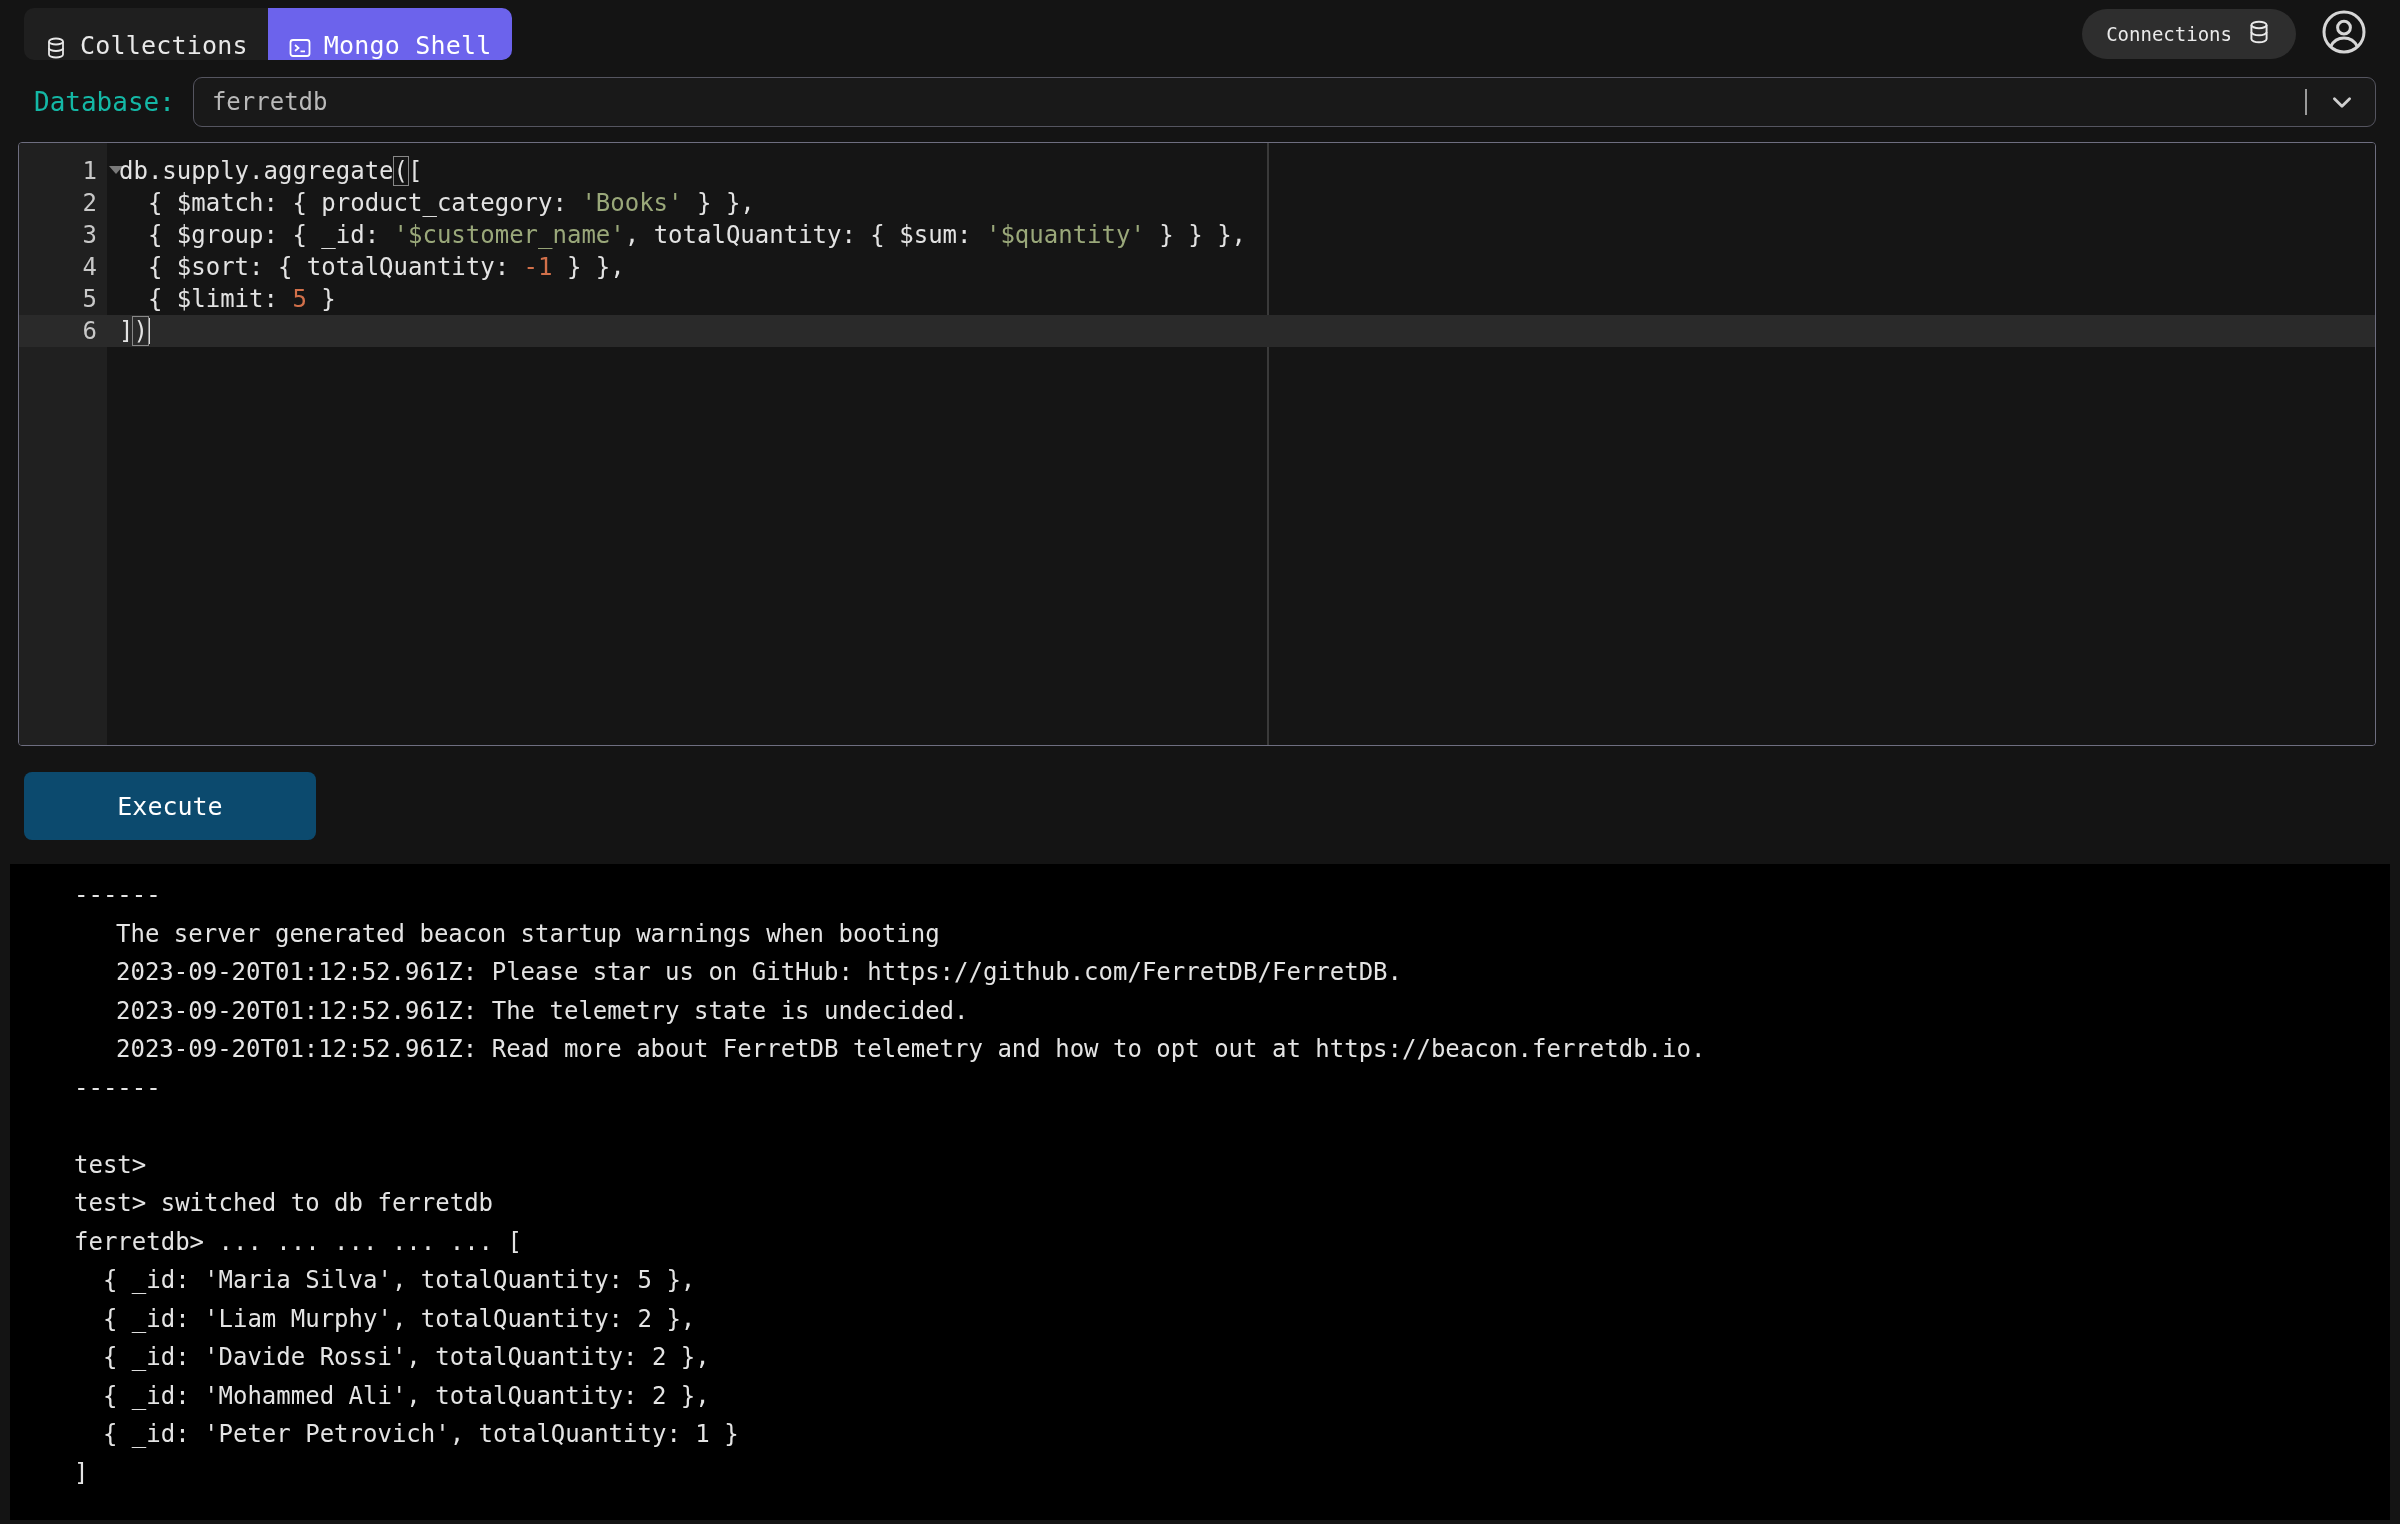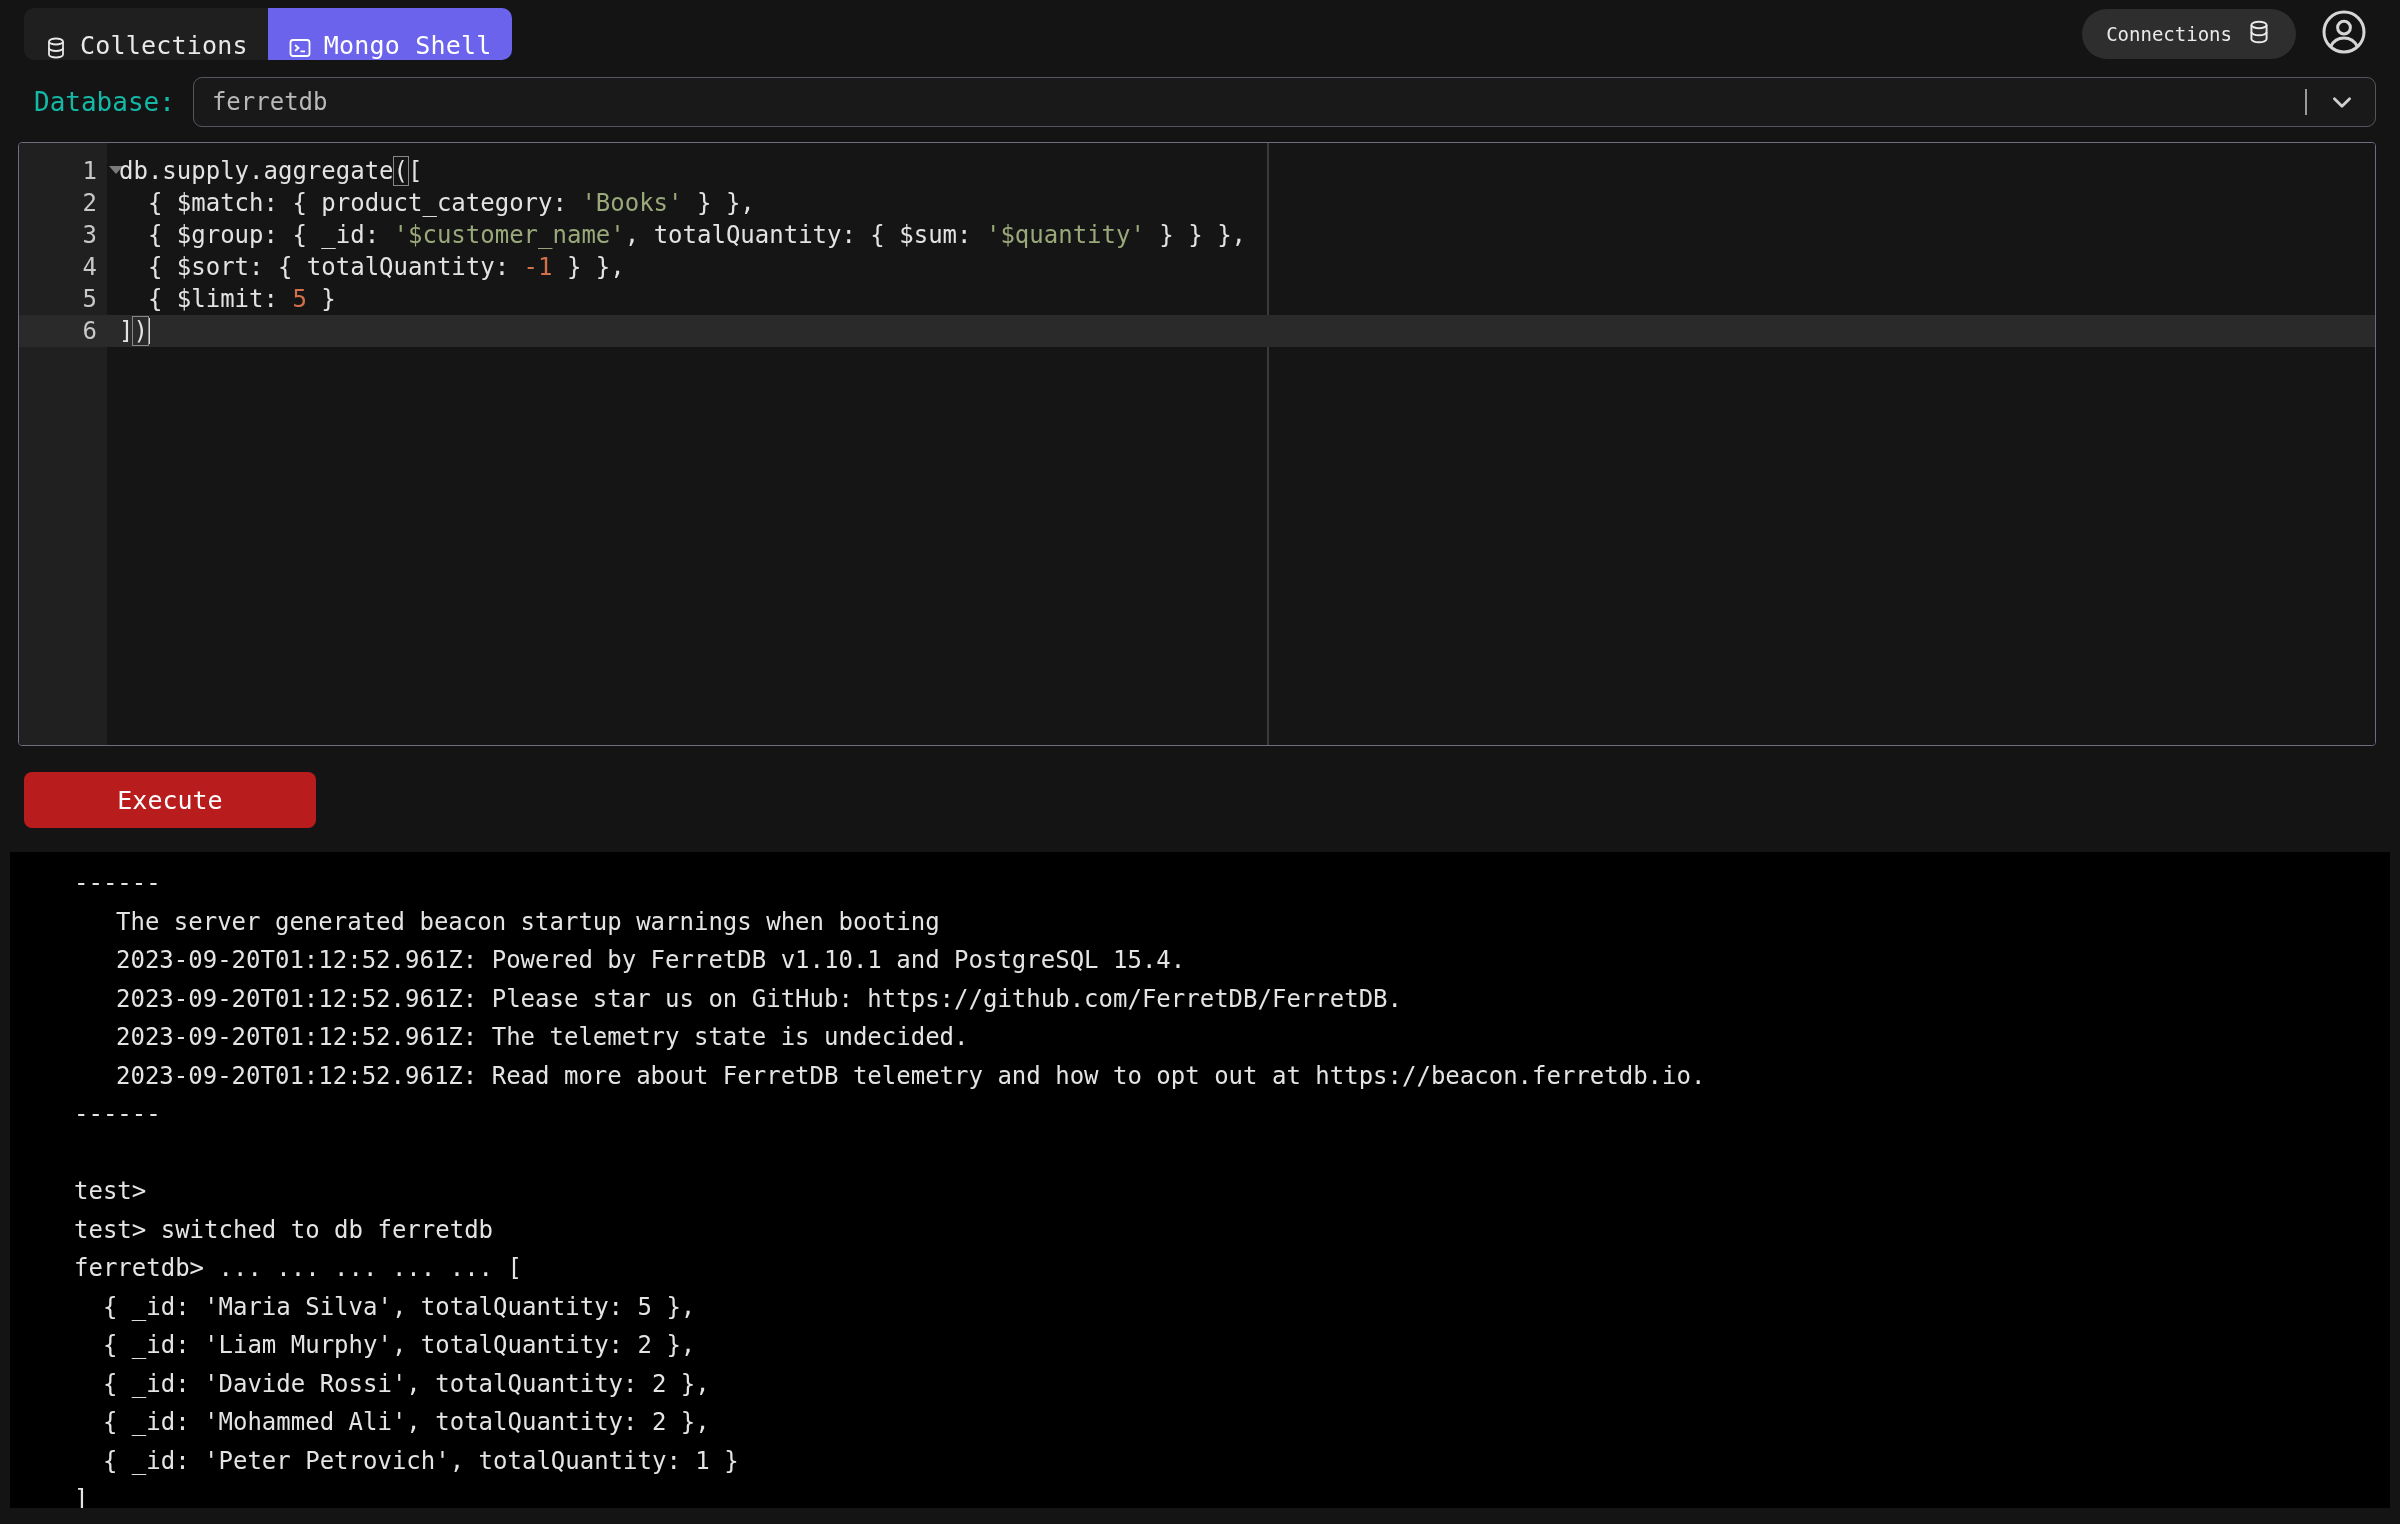--- a/index.html
+++ b/index.html
@@ -126,22 +126,22 @@
   .num { color: #d2704a; }
   .brk { outline: 1px solid #888; }
   .caret {
     display: inline-block; width: 2px; height: 26px;
     background: #dcdcdc; vertical-align: -5px;
   }
 
   
   .exec-row { padding: 26px 0 0 24px; }
   .exec-btn {
-    width: 292px; height: 56px;
-    background: #b91c1c; color: #ffffff;
+    width: 292px; height: 68px;
+    background: #0c4a6e; color: #ffffff;
     border: none; border-radius: 8px;
     font-family: inherit; font-size: 25px;
     cursor: pointer;
   }
 
   
   .console {
     margin: 24px 10px 0 10px;
     height: 656px;
     background: #000000;
@@ -250,21 +250,20 @@
   </div>
 </div>
 
 <div class="exec-row">
   <button class="exec-btn">Execute</button>
 </div>
 
 <div class="console">
   <div class="cline">------</div>
   <div class="cline ind">The server generated beacon startup warnings when booting</div>
-  <div class="cline ind">2023-09-20T01:12:52.961Z: Powered by FerretDB v1.10.1 and PostgreSQL 15.4.</div>
   <div class="cline ind">2023-09-20T01:12:52.961Z: Please star us on GitHub: https://github.com/FerretDB/FerretDB.</div>
   <div class="cline ind">2023-09-20T01:12:52.961Z: The telemetry state is undecided.</div>
   <div class="cline ind">2023-09-20T01:12:52.961Z: Read more about FerretDB telemetry and how to opt out at https://beacon.ferretdb.io.</div>
   <div class="cline">------</div>
   <div class="cline blank"> </div>
   <div class="cline">test&gt;</div>
   <div class="cline">test&gt; switched to db ferretdb</div>
   <div class="cline">ferretdb&gt; ... ... ... ... ... [</div>
   <div class="cline">  { _id: 'Maria Silva', totalQuantity: 5 },</div>
   <div class="cline">  { _id: 'Liam Murphy', totalQuantity: 2 },</div>

